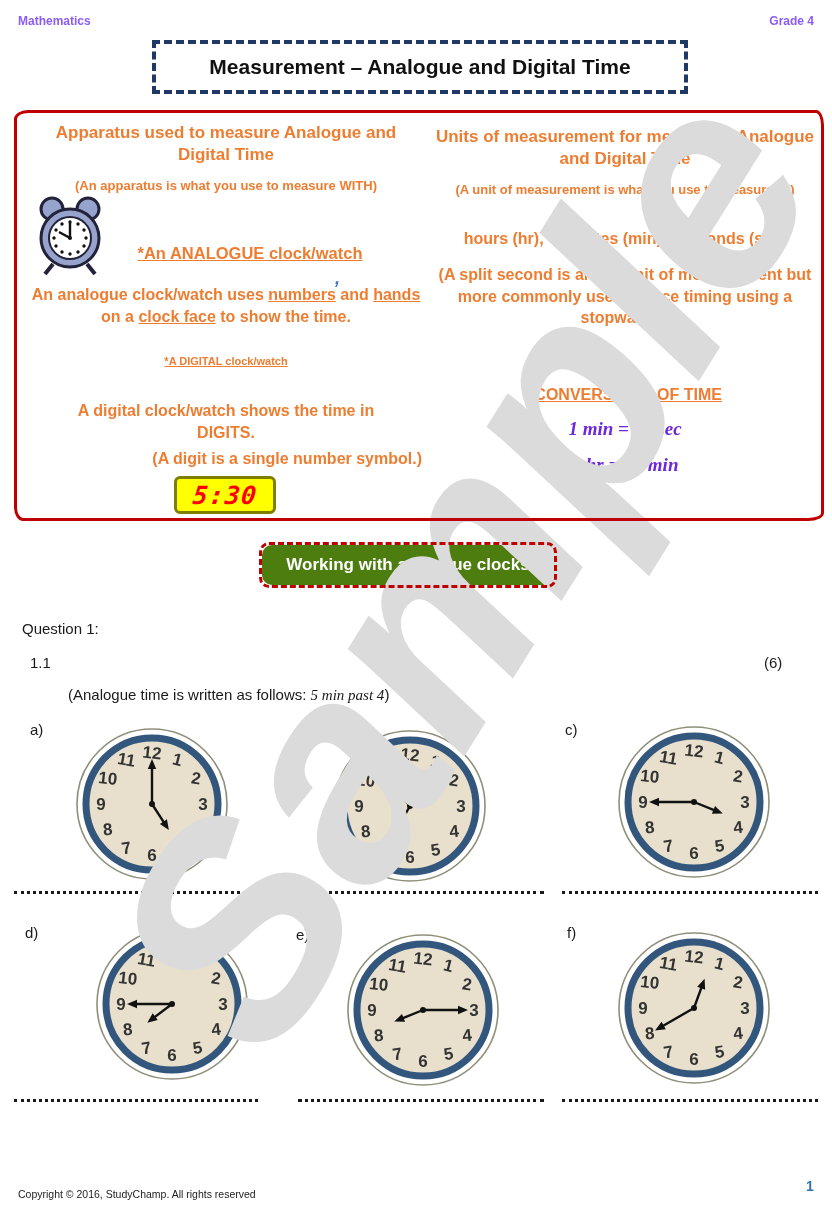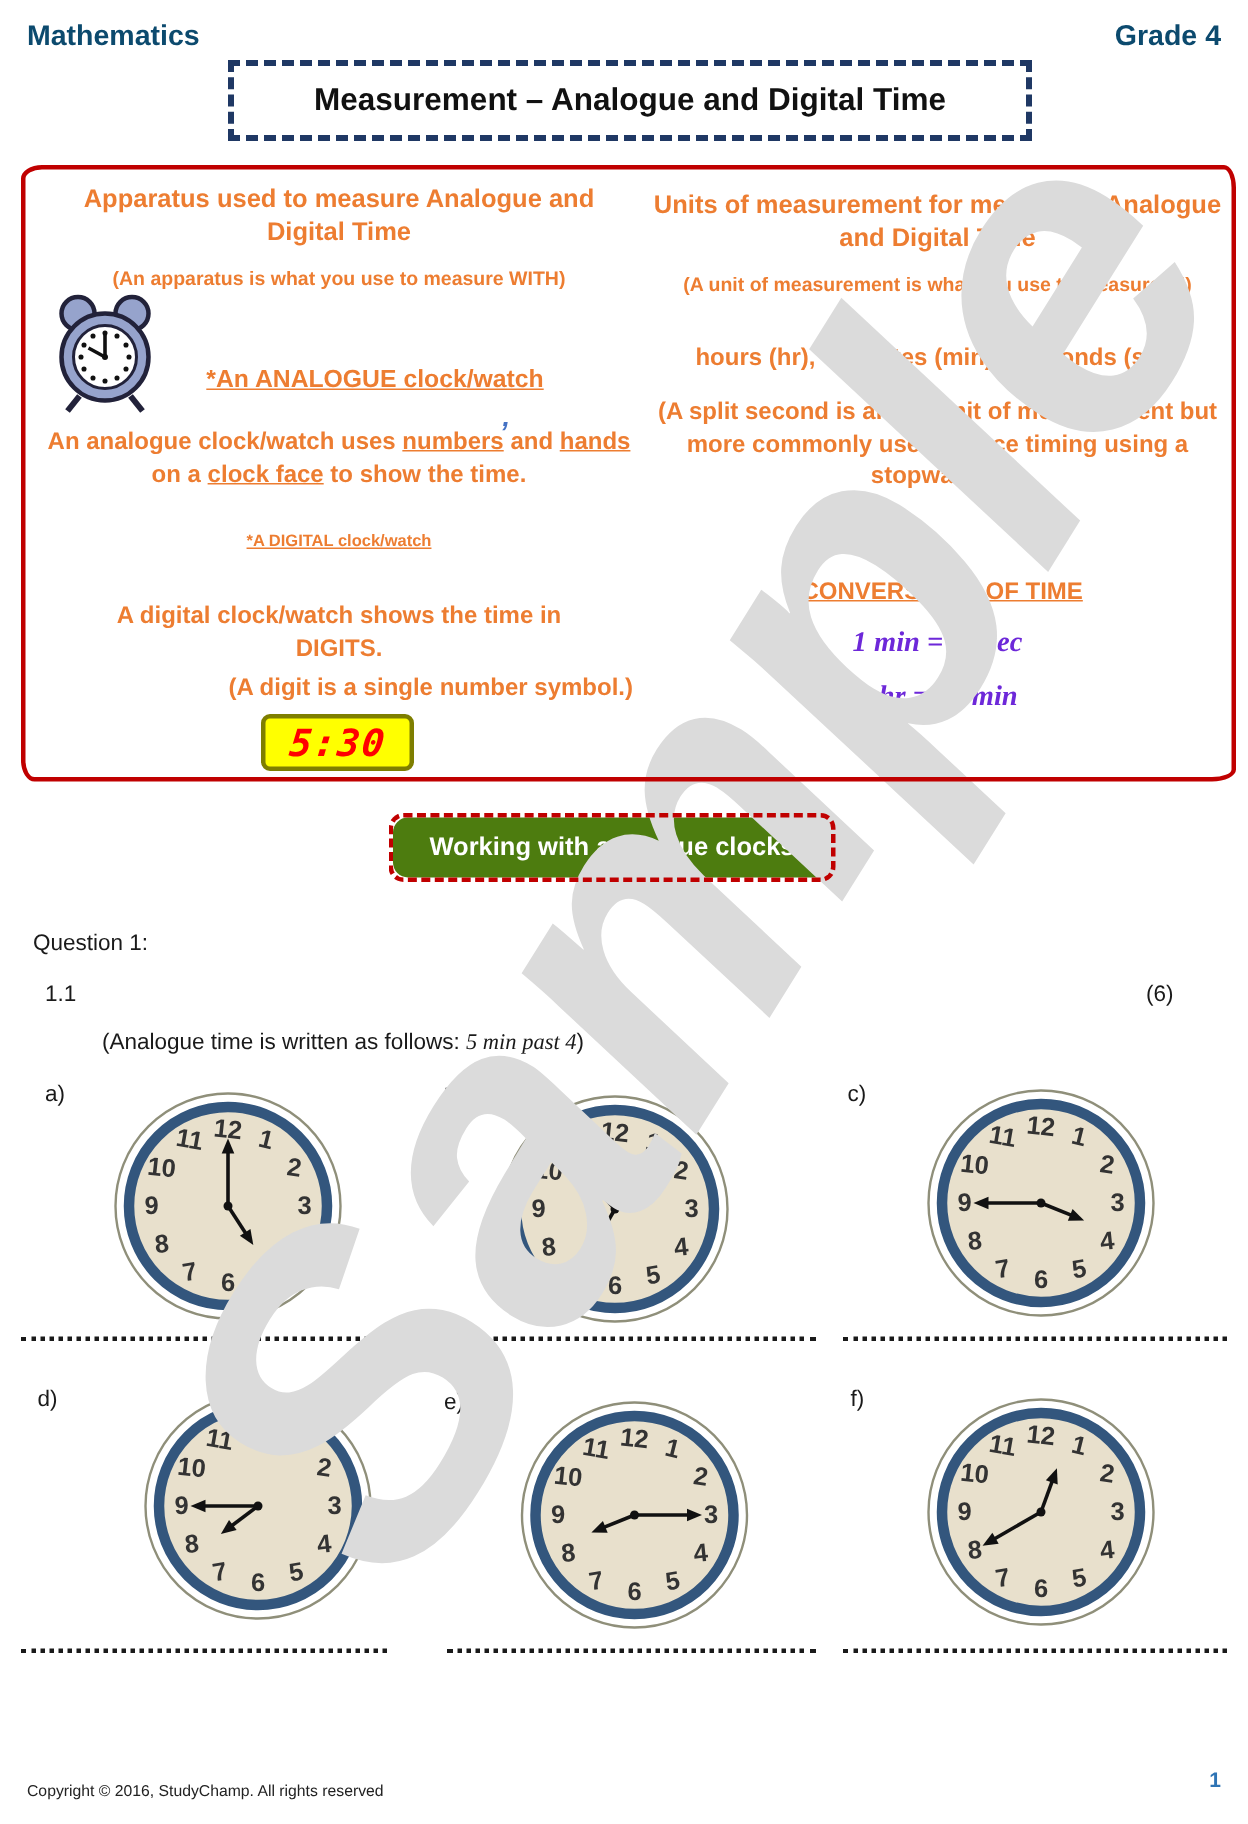--- a/index.html
+++ b/index.html
@@ -1,21 +1,21 @@
 <!DOCTYPE html>
 <html><head>
 <meta charset="utf-8">
 <style>
   html,body{margin:0;padding:0;background:#fff;}
   .page{position:relative;width:832px;height:1216px;background:#ffffff;
         font-family:"Liberation Sans",sans-serif;overflow:hidden;}
   .abs{position:absolute;}
 
   
-  .hdr{font-weight:bold;font-size:19px;color:#0c4a6e;z-index:10;}
+  .hdr{font-weight:bold;font-size:12px;color:#8b5cf6;z-index:10;}
   .title-box{left:152px;top:40px;width:528px;height:46px;border:4px dashed #1F3864;
              background:#fff;z-index:10;display:flex;align-items:center;justify-content:center;}
   .title-box span{font-weight:bold;font-size:21px;color:#111;}
 
   
   .infobox{left:14px;top:110px;width:804px;height:405px;z-index:10;}
   .infobox-border{left:14px;top:110px;width:804px;height:405px;z-index:60;
                   border:3px solid #C00000;border-radius:14px 8px 16px 9px/9px 15px 8px 14px;
                   pointer-events:none;}
   .col{position:absolute;top:12px;}

